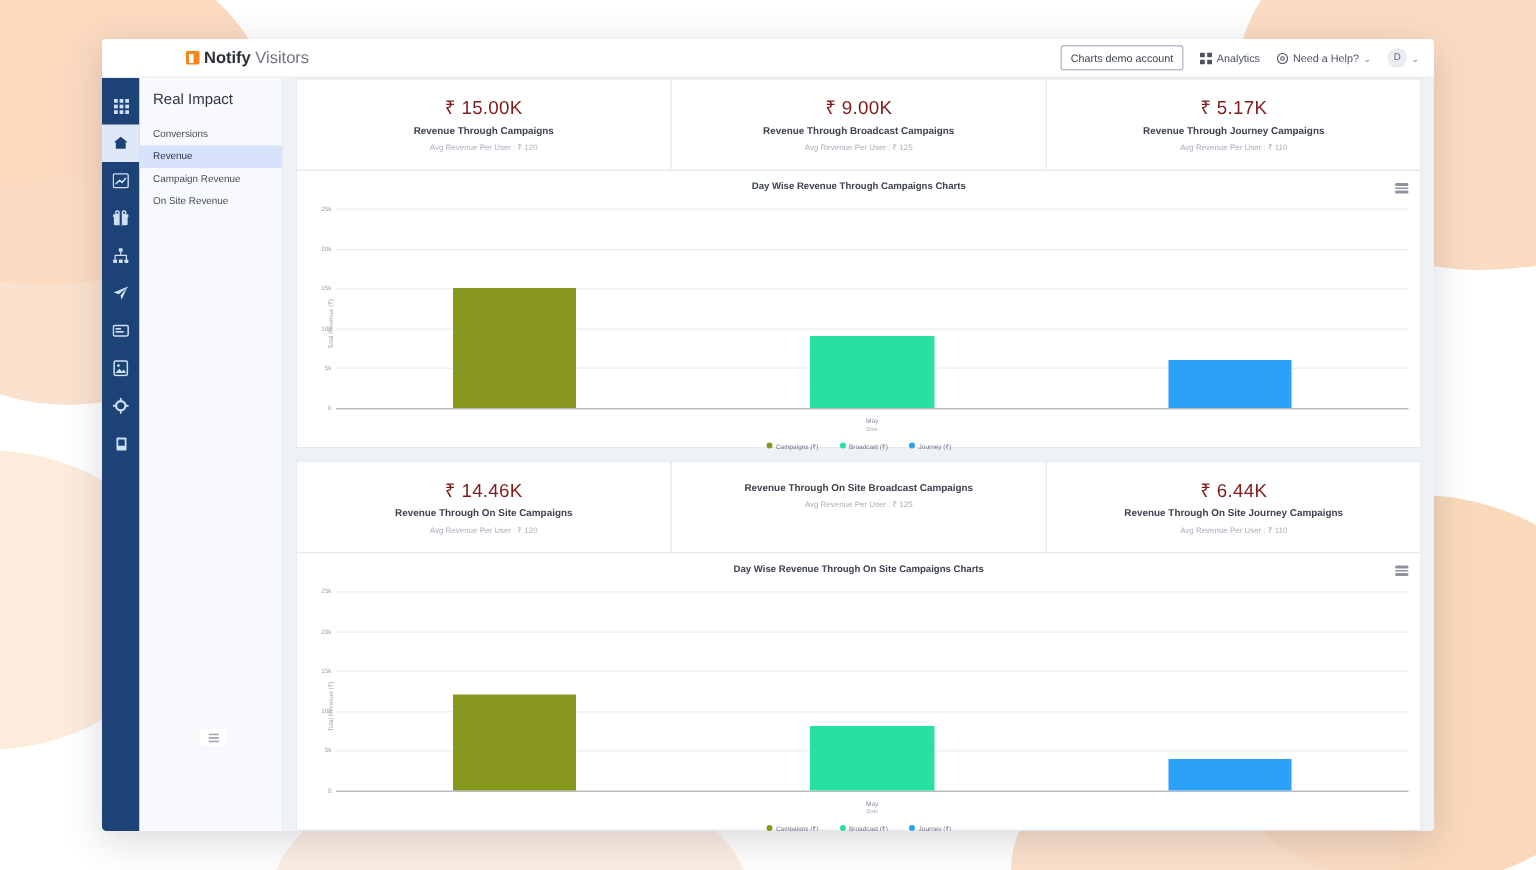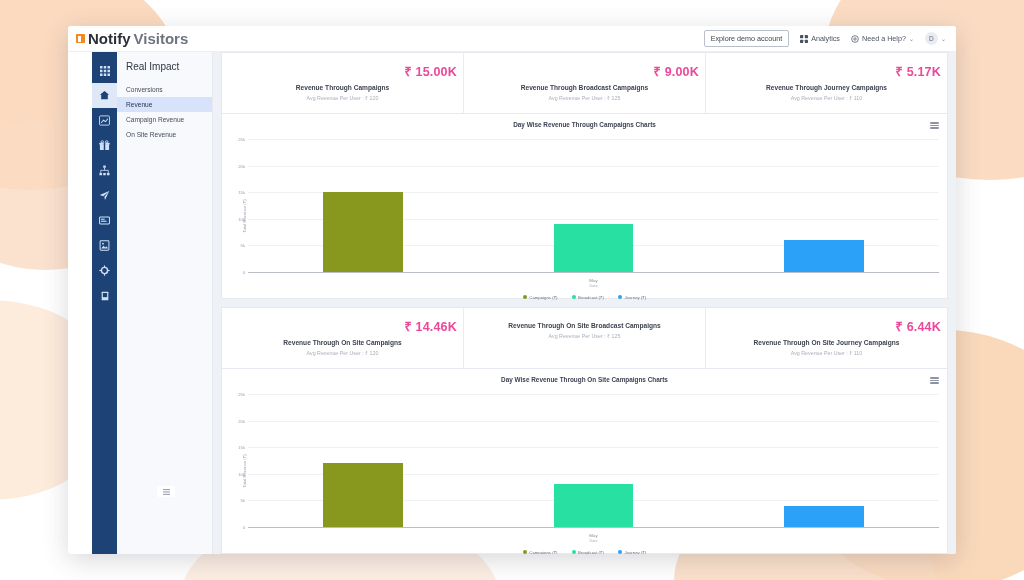--- a/index.html
+++ b/index.html
@@ -27,44 +27,44 @@
     background:#ffffff; border-radius:3px;
     box-shadow:0 6px 26px rgba(60,60,80,.20);
     overflow:hidden;
   }
 
   
   .topbar {
     height:26px; background:#ffffff; border-bottom:1px solid #eceef2;
     display:flex; align-items:center; padding:0 10px 0 8px; position:relative;
   }
-  .logo { display:flex; align-items:center; gap:3px; font-size:15px; color:#2b2f38; }
+  .logo { display:flex; align-items:center; gap:3px; font-size:11px; color:#2b2f38;margin-left:48px; }
   .logo .mark {
     width:9px;height:9px;background:#f5871f;border-radius:1px;position:relative;
     display:inline-block;
   }
   .logo .mark::after{content:"";position:absolute;left:1.5px;top:1.5px;width:3px;height:6px;background:#fff;}
   .logo .n1{font-weight:bold;}
-  .logo .n2{color:#6d7380;font-weight:bold;}
+  .logo .n2{color:#6d7380;font-weight:normal;}
 
   .topright { margin-left:auto; display:flex; align-items:center; gap:11px; }
   .demo-btn {
     border:1px solid #b9c0cc; border-radius:2px; padding:3px 6px;
     font-size:7.2px; color:#3d434f; background:#fff; white-space:nowrap; cursor:pointer;
   }
   .top-item { display:flex; align-items:center; gap:3px; font-size:7.2px; color:#4a5160; cursor:pointer;}
   .top-item svg { display:block; }
   .avatar {
     width:13px;height:13px;border-radius:50%;background:#e9ecf2;color:#616977;
     font-size:6.5px;display:flex;align-items:center;justify-content:center;
   }
   .caret { font-size:6px; color:#7b8292; }
 
   
-  .shell { display:flex; height:502px;padding-left:24px; }
+  .shell { display:flex; height:502px; }
 
   
   .rail {
     width:25px; background:#1c4276; display:flex; flex-direction:column;
     align-items:center; padding-top:6px; gap:0; flex-shrink:0;
   }
   .rail .ri {
     width:25px; height:25px; display:flex; align-items:center; justify-content:center;
     cursor:pointer; position:relative;
   }
@@ -90,21 +90,21 @@
   .main { flex:1; background:#eef1f6; padding:0 8px; overflow:hidden; position:relative; }
 
   .card {
     background:#ffffff; border:1px solid #e6e9ef; margin-top:0;
   }
   .kpi-row { display:flex; }
   .kpi {
     flex:1; padding:10px 6px 11px; text-align:center; border-right:1px solid #e9ecf1;
   }
   .kpi:last-child { border-right:none; }
-  .kpi .val { font-size:12.5px; color:#ec4899; font-weight:bold; letter-spacing:.2px;text-align:right;}
+  .kpi .val { font-size:12.5px; color:#7f1d1d; font-weight:normal; letter-spacing:.2px;}
   .kpi .lbl { font-size:6.6px; color:#3d434f; font-weight:bold; margin-top:4px; }
   .kpi .sub { font-size:5.3px; color:#a8aeba; margin-top:3px; }
 
   .chart-card { border-top:none; position:relative; }
   .chart-title {
     text-align:center; font-size:6.4px; font-weight:bold; color:#3c4250;
     padding:7px 0 5px;
   }
   .burger {
     position:absolute; right:8px; top:7px; width:9px; height:9px;
@@ -162,21 +162,21 @@
 <div id="window">
 
   <div class="topbar">
     <div class="logo">
       <span class="mark"></span>
       <span class="n1">Notify</span>
         <span class="n2">Visitors</span>
     </div>
 
     <div class="topright">
-      <div class="demo-btn">Explore demo account</div>
+      <div class="demo-btn">Charts demo account</div>
 
       <div class="top-item">
         <span>
           <svg width="8" height="8" viewBox="0 0 10 10">
               <g fill="#4a5160">
             <rect x="0" y="0" width="4" height="4" rx=".6"></rect>
                 <rect x="6" y="0" width="4" height="4" rx=".6"></rect>
             <rect x="0" y="6" width="4" height="4" rx=".6"></rect>
                 <rect x="6" y="6" width="4" height="4" rx=".6"></rect>
           </g>

